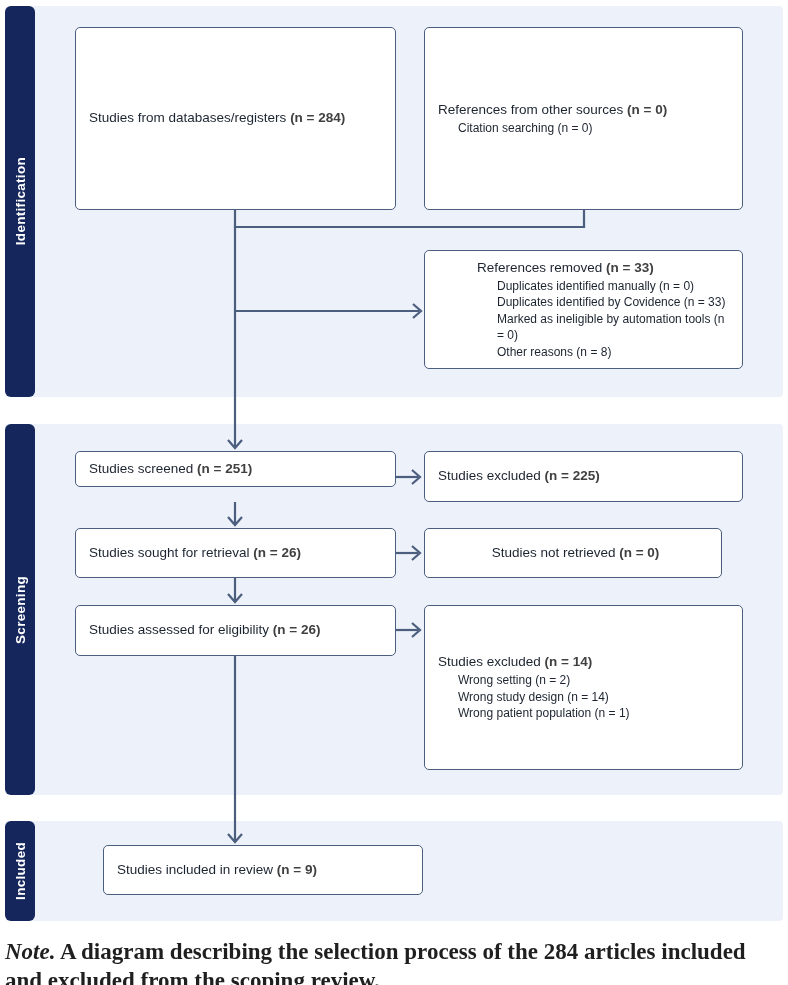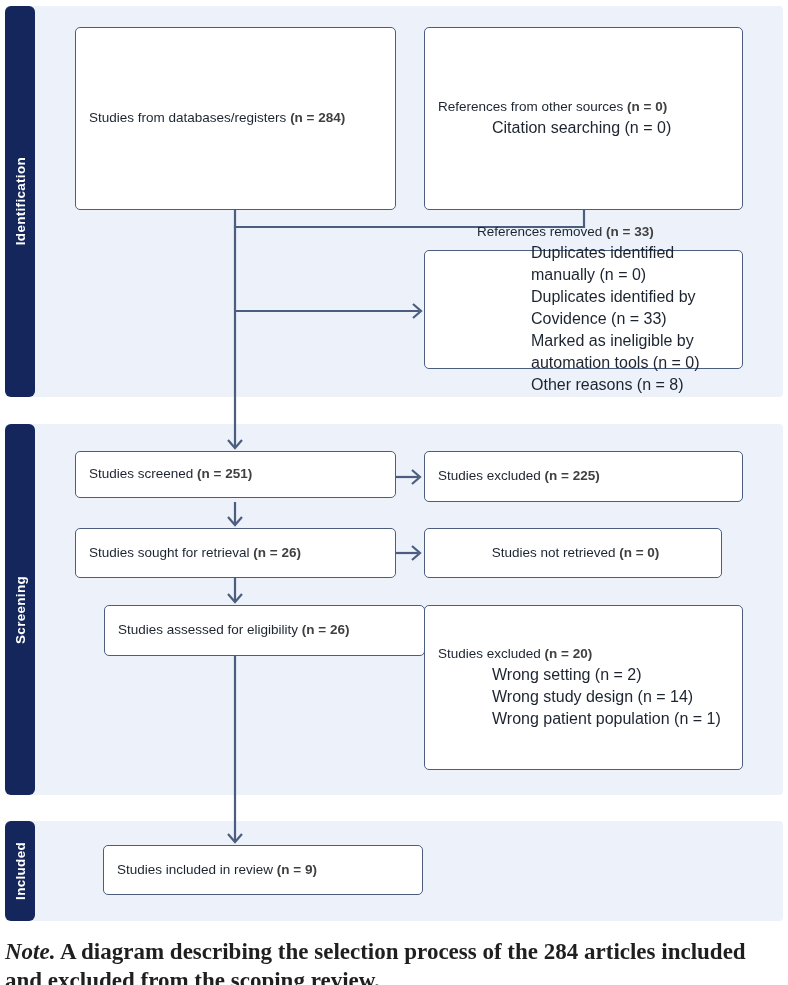--- a/index.html
+++ b/index.html
@@ -79,34 +79,33 @@
   .box .title {
     font-size: 13.5px;
     line-height: 1.4;
     padding: 0 8px 0 13px;
   }
   .box .count {
     color: #404040;
     font-weight: bold;
   }
   .box .item {
-    font-size: 16px;
+    font-size: 12px;
     line-height: 1.38;
     padding: 0 8px 0 33px;
-    margin-left: 34px;
   }
 
   .box-databases            { left: 75px;  top: 27px;  width: 321px; height: 183px; }
   .box-other-sources        { left: 424px; top: 27px;  width: 319px; height: 183px; }
   .box-references-removed   { left: 424px; top: 250px; width: 319px; height: 119px; padding-left: 39px; }
-  .box-screened             { left: 75px;  top: 451px; width: 321px; height: 47px; }
+  .box-screened             { left: 75px;  top: 451px; width: 321px; height: 36px; }
   .box-excluded-screening   { left: 424px; top: 451px; width: 319px; height: 51px; }
   .box-sought               { left: 75px;  top: 528px; width: 321px; height: 50px; }
   .box-not-retrieved        { left: 424px; top: 528px; width: 298px; height: 50px; text-align: center; }
-  .box-assessed             { left: 75px;  top: 605px; width: 321px; height: 51px; margin-left: 29px; }
+  .box-assessed             { left: 75px;  top: 605px; width: 321px; height: 51px; }
   .box-excluded-eligibility { left: 424px; top: 605px; width: 319px; height: 165px; }
   .box-included-review      { left: 75px;  top: 845px; width: 320px; height: 50px; margin-left: 28px; }
 
   
   .note {
     position: absolute;
     left: 5px;
     top: 937px;
     width: 778px;
     font-family: "Liberation Serif", serif;
@@ -206,21 +205,21 @@
 
   <div class="box box-not-retrieved">
     <div class="title"><span>Studies not retrieved</span> <span class="count">(n = 0)</span></div>
   </div>
 
   <div class="box box-assessed">
     <div class="title"><span>Studies assessed for eligibility</span> <span class="count">(n = 26)</span></div>
   </div>
 
   <div class="box box-excluded-eligibility">
-    <div class="title"><span>Studies excluded</span> <span class="count">(n = 20)</span></div>
+    <div class="title"><span>Studies excluded</span> <span class="count">(n = 14)</span></div>
     <div class="item">Wrong setting (n = 2)</div>
     <div class="item">Wrong study design (n = 14)</div>
     <div class="item">Wrong patient population (n = 1)</div>
   </div>
 
   <div class="box box-included-review">
     <div class="title"><span>Studies included in review</span> <span class="count">(n = 9)</span></div>
   </div>
 
   <div class="note">

